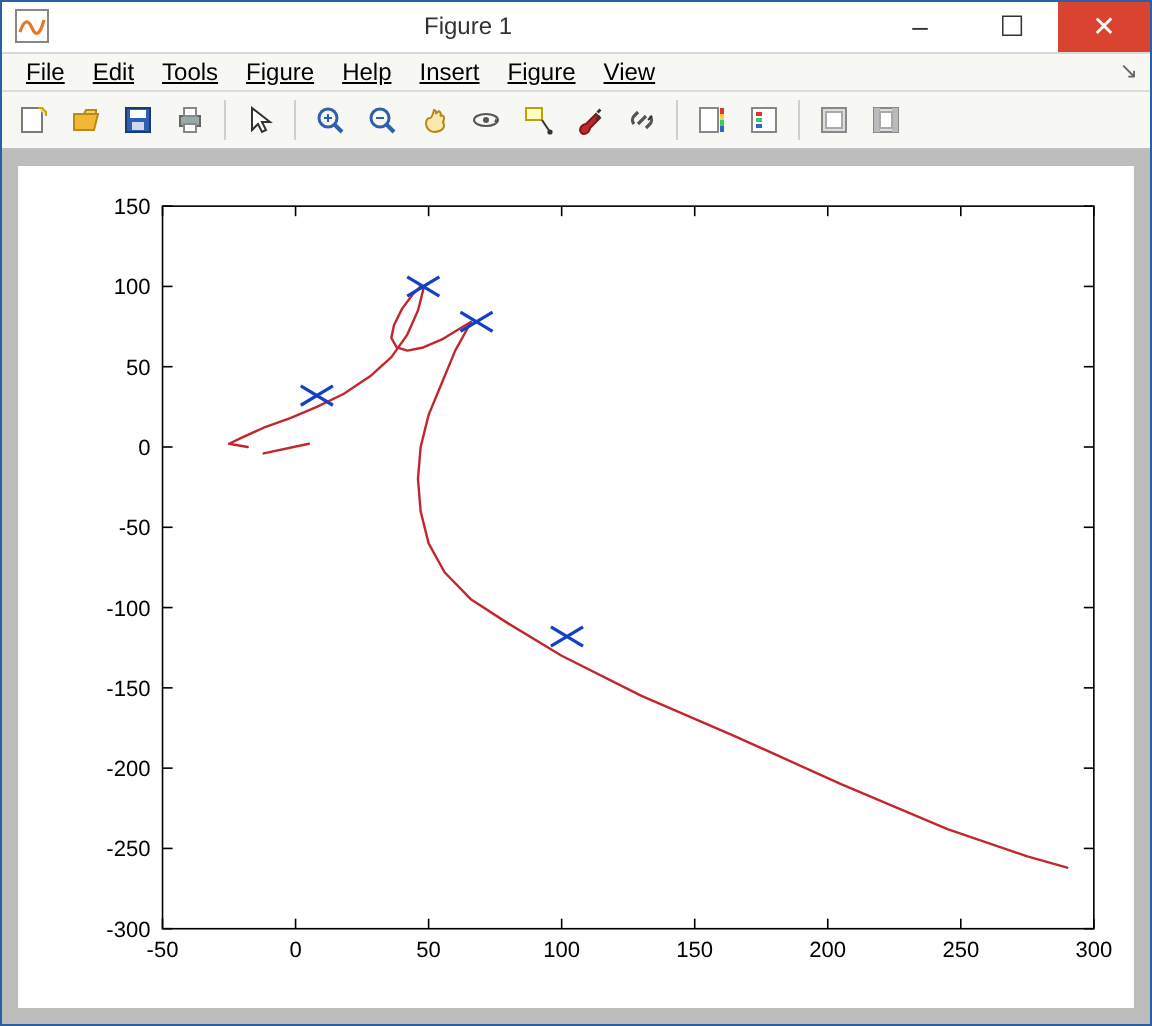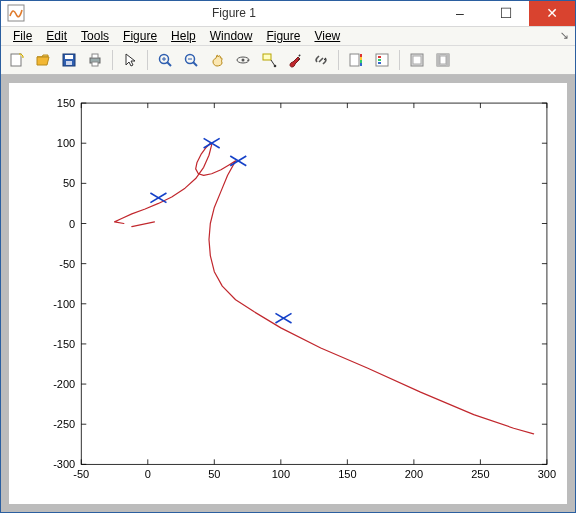--- a/index.html
+++ b/index.html
@@ -41,21 +41,21 @@
       <div class="wbtn close">✕</div>
     </div>
   </div>
 
   <div class="menubar">
     <span class="menuitem"><u>File</u></span>
     <span class="menuitem"><u>Edit</u></span>
     <span class="menuitem"><u>Tools</u></span>
     <span class="menuitem"><u>Figure</u></span>
     <span class="menuitem"><u>Help</u></span>
-    <span class="menuitem"><u>Window</u></span>
+    <span class="menuitem"><u>Insert</u></span>
     <span class="menuitem"><u>Figure</u></span>
     <span class="menuitem"><u>View</u></span>
     <span class="menuspacer"></span>
     <span class="menutiny">↘</span>
   </div>
 
   <div class="toolbar">
     <div class="tbtn" title="New Figure">
         <svg width="16" height="16">
           <rect x="2" y="2" width="10" height="12" fill="#fff" stroke="#7a7a7a"></rect>

